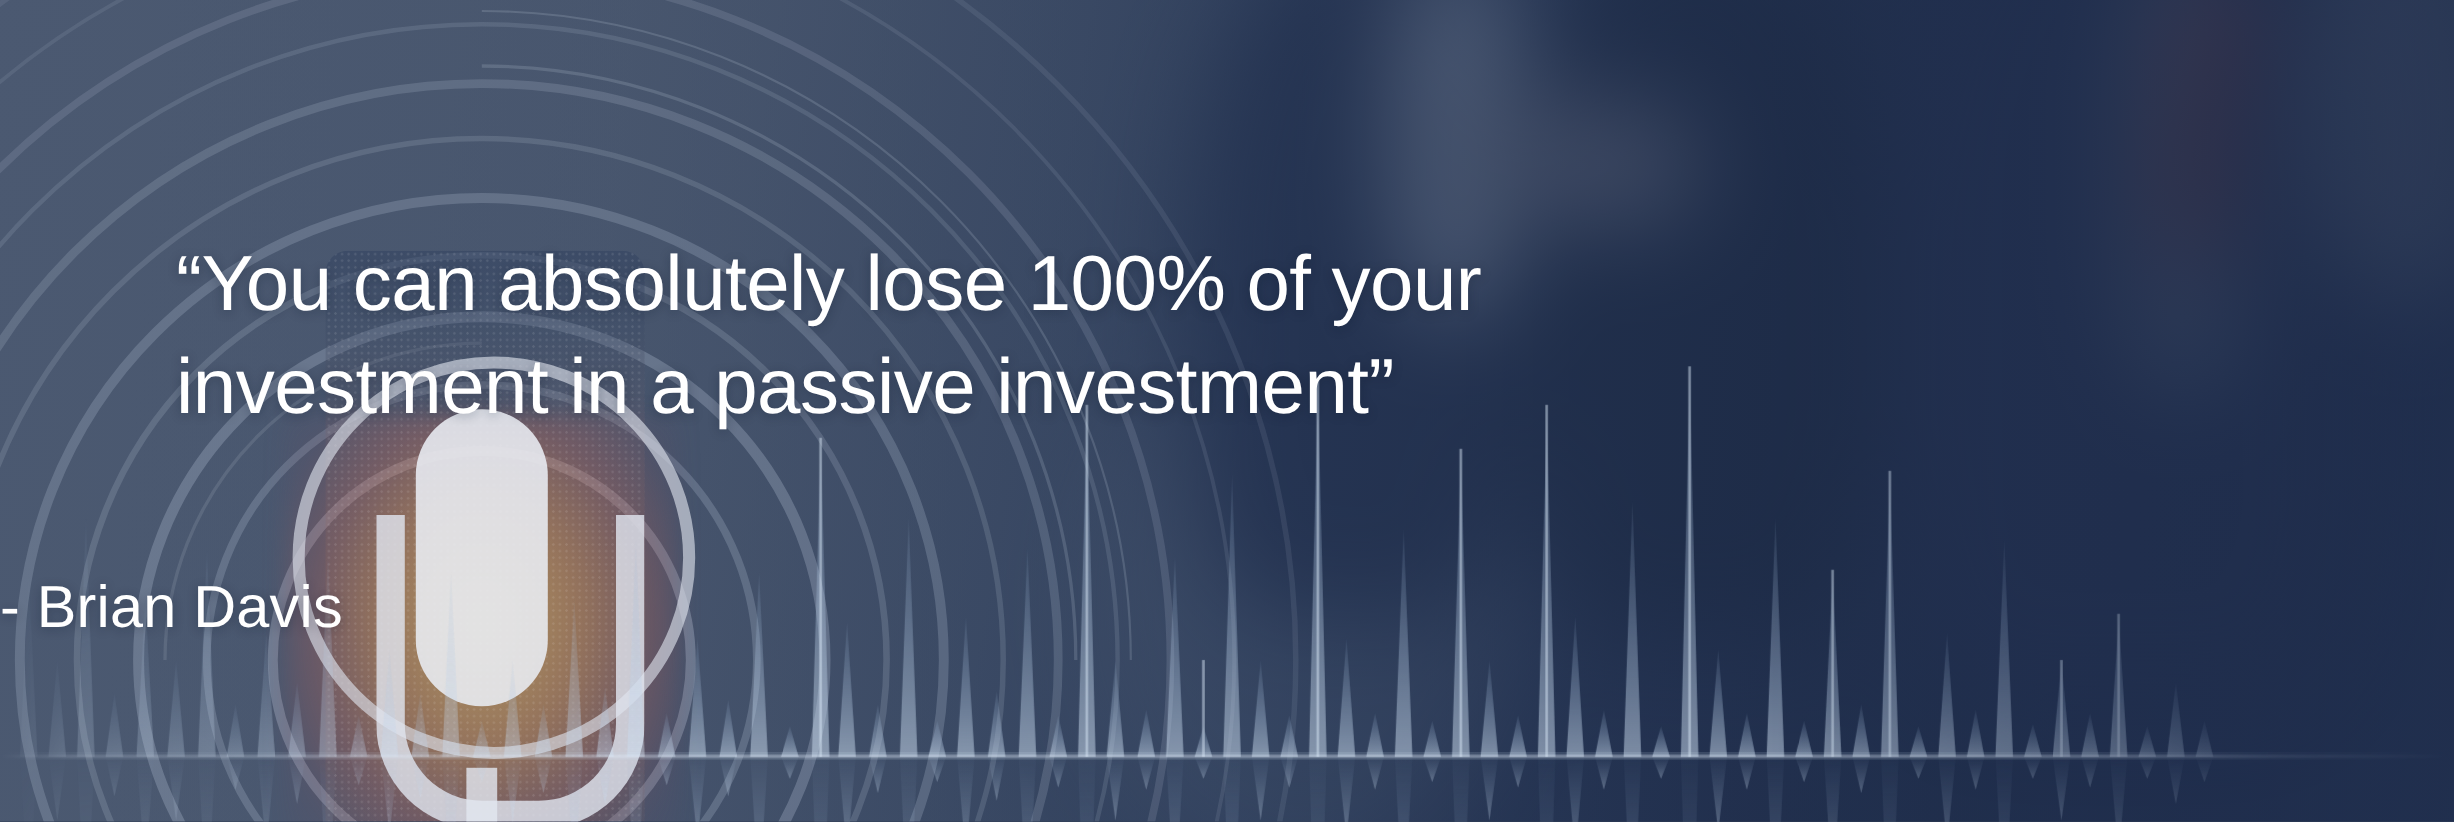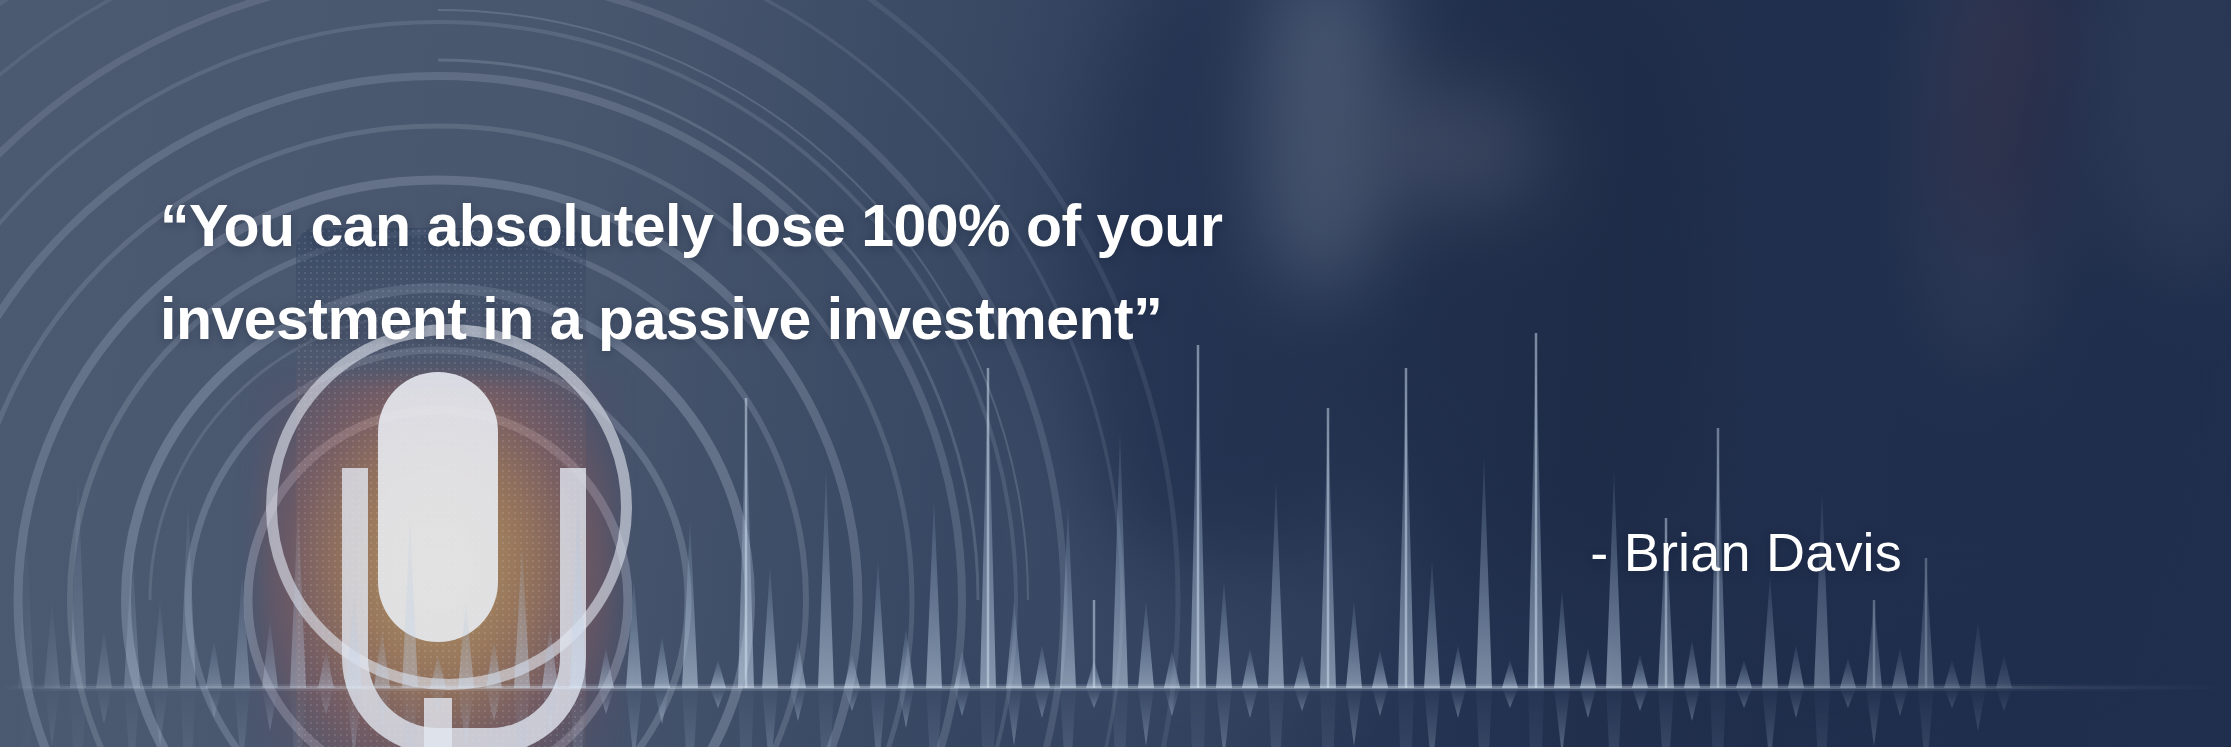--- a/index.html
+++ b/index.html
@@ -165,37 +165,36 @@
     left: 0; top: 0;
     width: 2231px;
     height: 747px;
     pointer-events: none;
   }
 
   
   .quote {
     position: absolute;
     left: 160px;
-    top: 180px;
+    top: 212px;
     width: 1700px;
     margin: 0;
     color: #ffffff;
-    font-size: 59px;
-    font-weight: 700;
+    font-size: 71px;
+    font-weight: 400;
     line-height: 93px;
     letter-spacing: -0.5px;
     text-shadow: 0 2px 10px rgba(10,20,40,.28);
     white-space: pre-line;
   }
   .attribution {
     position: absolute;
     left: 0;
     top: 520px;
     width: 1902px;
-    text-align: right;
     color: #ffffff;
     font-size: 54px;
     font-weight: 400;
     line-height: 64px;
     letter-spacing: 0.2px;
     text-shadow: 0 2px 10px rgba(10,20,40,.30);
   }
 </style>
 </head>
 <body>

